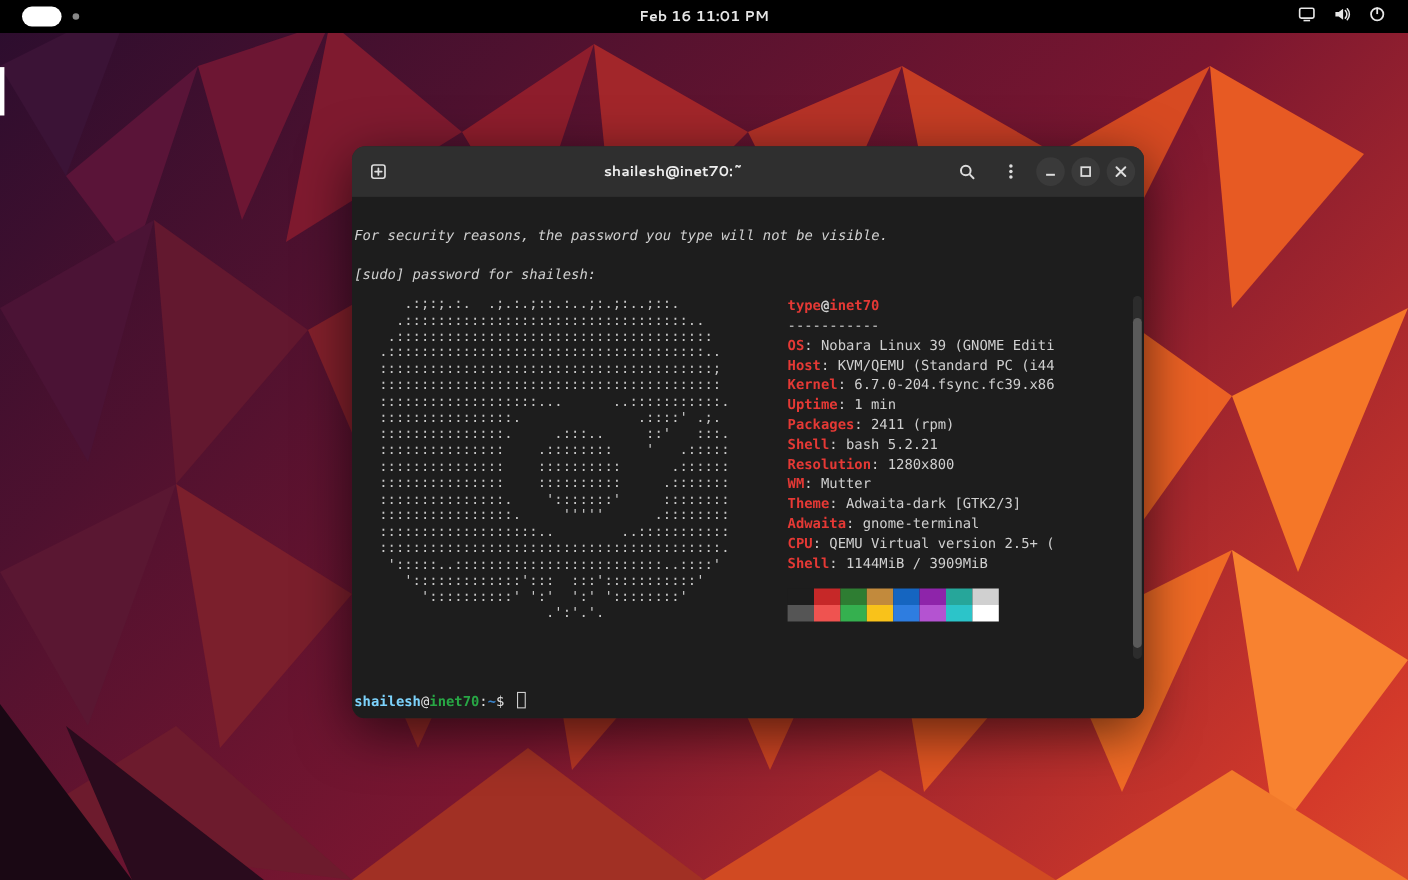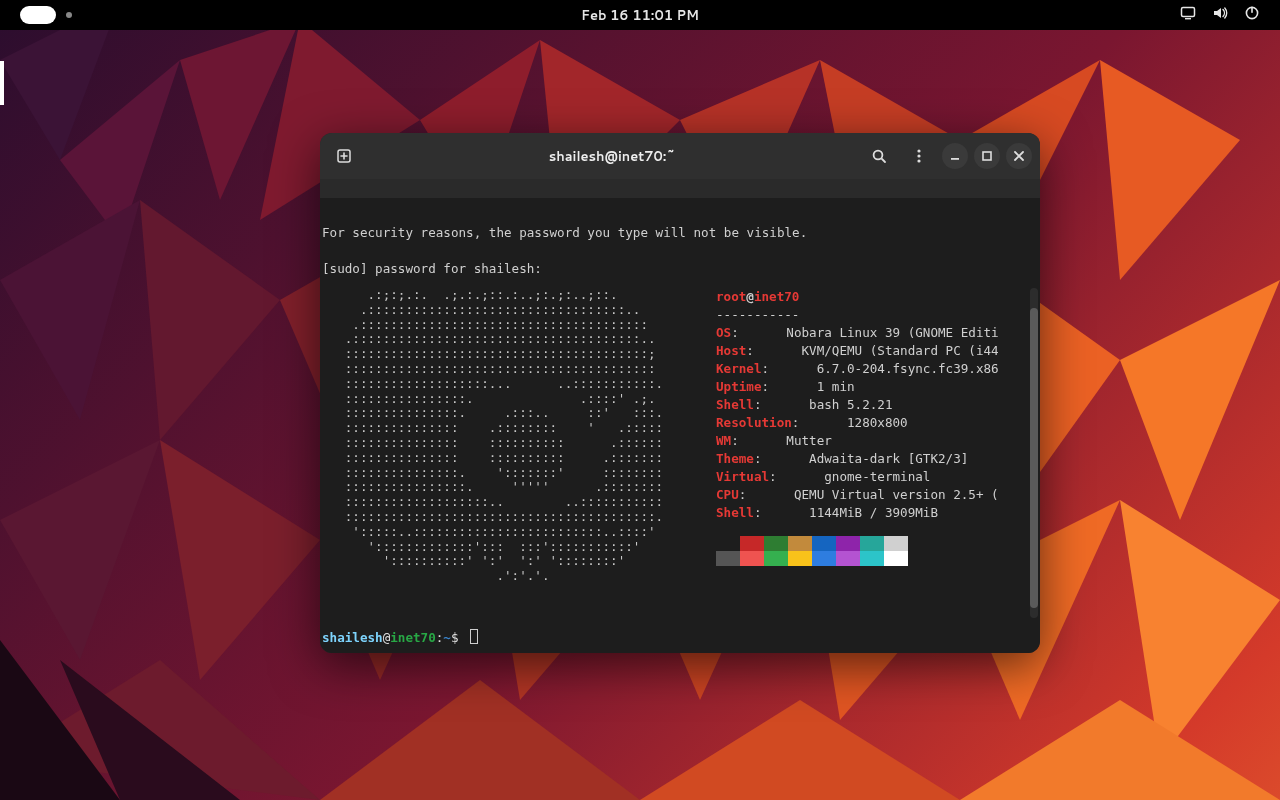--- a/index.html
+++ b/index.html
@@ -28,21 +28,21 @@
   .panel-right { display: flex; align-items: center; gap: 16px; }
   .panel-right svg { fill: #e6e6e6; }
 
   
   .terminal-window {
     position: absolute; left: 320px; top: 133px;
     width: 720px; height: 520px;
     border-radius: 12px; overflow: hidden;
     box-shadow: 0 12px 48px rgba(0,0,0,0.6);
     background: #2a2a2a;
-    display: flex; flex-direction: column; gap: 19px;
+    display: flex; flex-direction: column;
   }
   .titlebar {
     height: 46px; background: #2f2f2f;
     display: flex; align-items: center; justify-content: space-between;
     padding: 0 8px; color: #eee;
   }
   .titlebar-left, .titlebar-right { display: flex; align-items: center; gap: 6px; }
   .titlebar-title { font-size: 13px; font-weight: 600; }
   .tb-btn {
     width: 34px; height: 34px; border-radius: 6px; display: flex;
@@ -57,38 +57,38 @@
   .terminal-body {
     flex: 1; background: #1d1d1d; position: relative;
     display: flex; flex-direction: column;
   }
   .terminal-scroll {
     flex: 1; overflow: hidden; position: relative;
     font-family: "DejaVu Sans Mono", Menlo, Consolas, monospace;
     font-size: 12.6px; line-height: 18px; color: #d0d0d0;
     padding: 8px 2px 2px 2px;
   }
-  .term-line { white-space: pre; }
+  .term-line { white-space: pre; font-style: italic; }
   .neofetch {
     display: flex; align-items: flex-start; margin-top: 10px;
   }
   .ascii-art {
     white-space: pre; color: #c8c8c8; font-size: 12.6px; line-height: 14.8px;
     margin-right: 24px; letter-spacing: 0px;
     width: 370px; overflow: hidden;
   }
   .nf-info { flex: 1; }
   .nf-title .user { color: #e53935; font-weight: 700; }
   .nf-title .at   { color: #cfcfcf; font-weight: 700; }
   .nf-title .host { color: #e53935; font-weight: 700; }
   .nf-underline { color: #cfcfcf; }
   .nf-row { }
   .nf-key { color: #e53935; font-weight: 700; }
   .nf-sep { color: #cfcfcf; }
-  .nf-val { color: #cfcfcf; margin-left: 40px; }
+  .nf-val { color: #cfcfcf; }
 
   .color-blocks { display: flex; margin-top: 14px; }
   .color-blocks .row { display: flex; }
   .swatch { width: 24px; height: 15px; }
 
   .prompt-line {
     padding: 0 2px 6px 2px;
     font-family: "DejaVu Sans Mono", Menlo, Consolas, monospace;
     font-size: 12.6px; line-height: 18px;
   }
@@ -270,33 +270,34 @@
    :::::::::::::::.    ':::::::'     ::::::::
    ::::::::::::::::.     '''''      .::::::::
    :::::::::::::::::::..        ..:::::::::::
    :::::::::::::::::::::::::::::::::::::::::.
     ':::::..:::::::::::::::::::::::::..::::' 
       ':::::::::::::':::  :::':::::::::::'   
         '::::::::::' ':'  ':' '::::::::'     
                        .':'.'.               </div>
         <div class="nf-info">
           <div class="nf-title">
-            <span class="user">root</span><span class="at">@</span><span class="host">inet70</span>
+            <span class="user">type</span><span class="at">@</span><span class="host">inet70</span>
           </div>
           <div class="nf-underline">-----------</div>
           <div id="nf-rows">
               <div class="nf-row"><span class="nf-key">OS</span><span class="nf-sep">: </span><span class="nf-val">Nobara Linux 39 (GNOME Editi</span></div>
               <div class="nf-row"><span class="nf-key">Host</span><span class="nf-sep">: </span><span class="nf-val">KVM/QEMU (Standard PC (i44</span></div>
               <div class="nf-row"><span class="nf-key">Kernel</span><span class="nf-sep">: </span><span class="nf-val">6.7.0-204.fsync.fc39.x86</span></div>
               <div class="nf-row"><span class="nf-key">Uptime</span><span class="nf-sep">: </span><span class="nf-val">1 min</span></div>
+              <div class="nf-row"><span class="nf-key">Packages</span><span class="nf-sep">: </span><span class="nf-val">2411 (rpm)</span></div>
               <div class="nf-row"><span class="nf-key">Shell</span><span class="nf-sep">: </span><span class="nf-val">bash 5.2.21</span></div>
               <div class="nf-row"><span class="nf-key">Resolution</span><span class="nf-sep">: </span><span class="nf-val">1280x800</span></div>
               <div class="nf-row"><span class="nf-key">WM</span><span class="nf-sep">: </span><span class="nf-val">Mutter</span></div>
               <div class="nf-row"><span class="nf-key">Theme</span><span class="nf-sep">: </span><span class="nf-val">Adwaita-dark [GTK2/3]</span></div>
-              <div class="nf-row"><span class="nf-key">Virtual</span><span class="nf-sep">: </span><span class="nf-val">gnome-terminal</span></div>
+              <div class="nf-row"><span class="nf-key">Adwaita</span><span class="nf-sep">: </span><span class="nf-val">gnome-terminal</span></div>
               <div class="nf-row"><span class="nf-key">CPU</span><span class="nf-sep">: </span><span class="nf-val">QEMU Virtual version 2.5+ (</span></div>
               <div class="nf-row"><span class="nf-key">Shell</span><span class="nf-sep">: </span><span class="nf-val">1144MiB / 3909MiB</span></div>
             </div>
           <div class="color-blocks" style="flex-direction:column;">
             <div class="row" id="cb-row1">
                 <div class="swatch" style="background: rgb(29, 29, 29);"></div>
                 <div class="swatch" style="background: rgb(198, 40, 40);"></div>
                 <div class="swatch" style="background: rgb(46, 125, 50);"></div>
                 <div class="swatch" style="background: rgb(194, 138, 60);"></div>
                 <div class="swatch" style="background: rgb(21, 101, 192);"></div>

